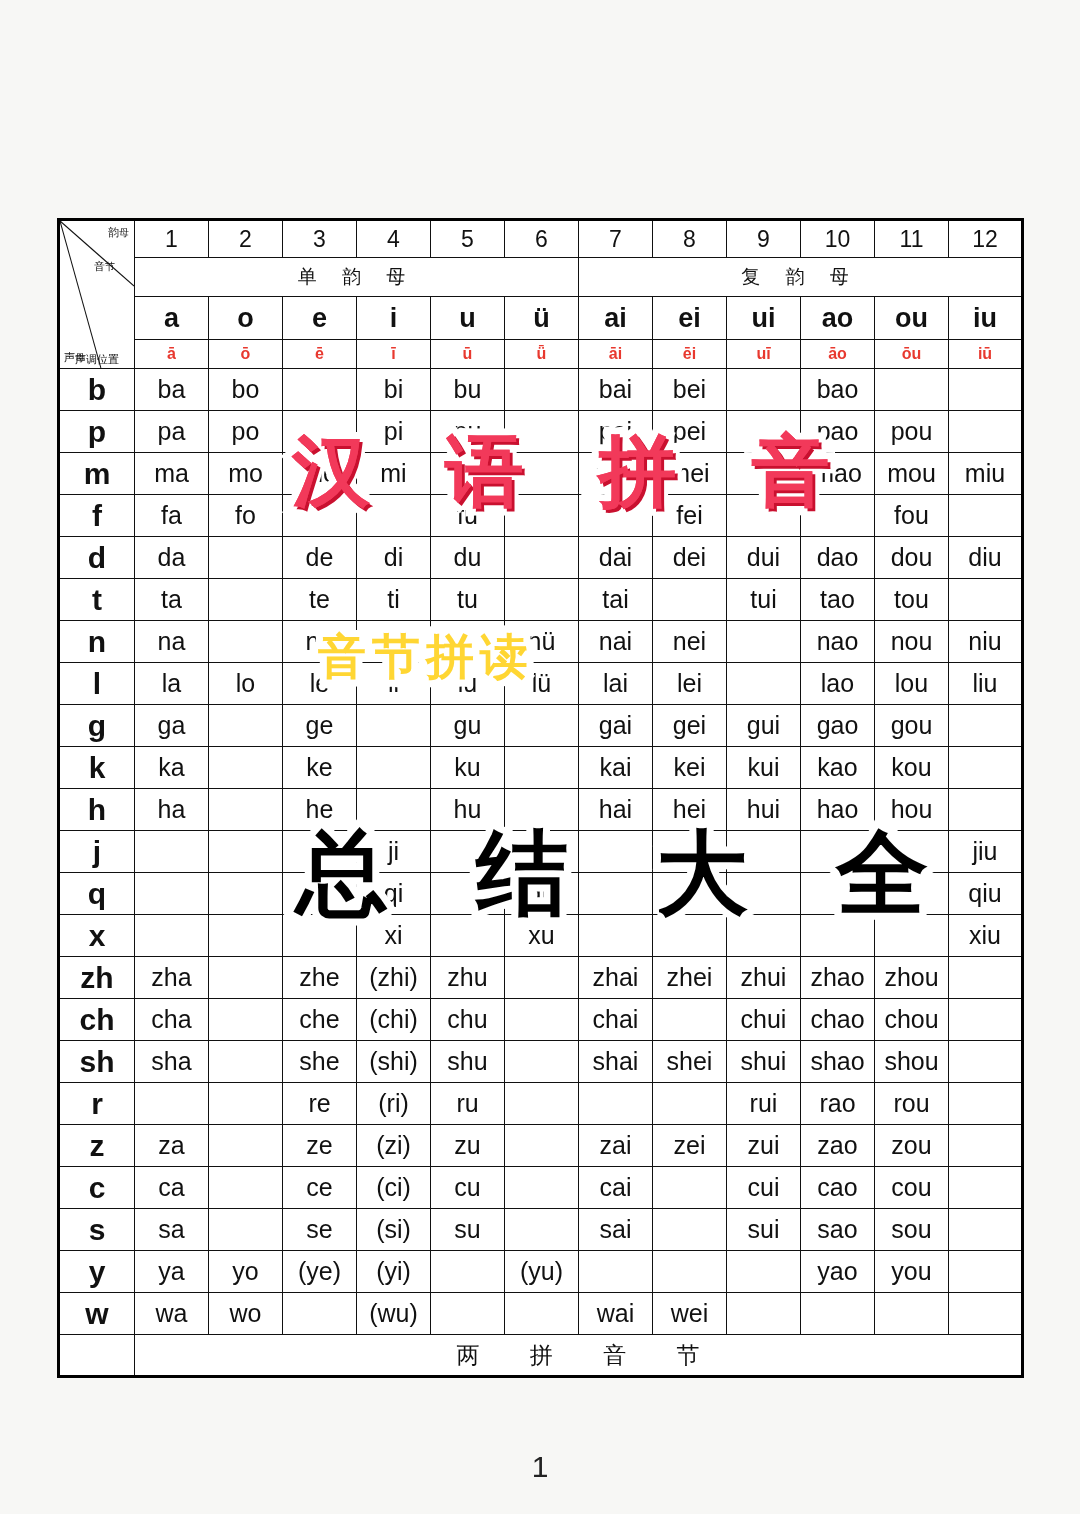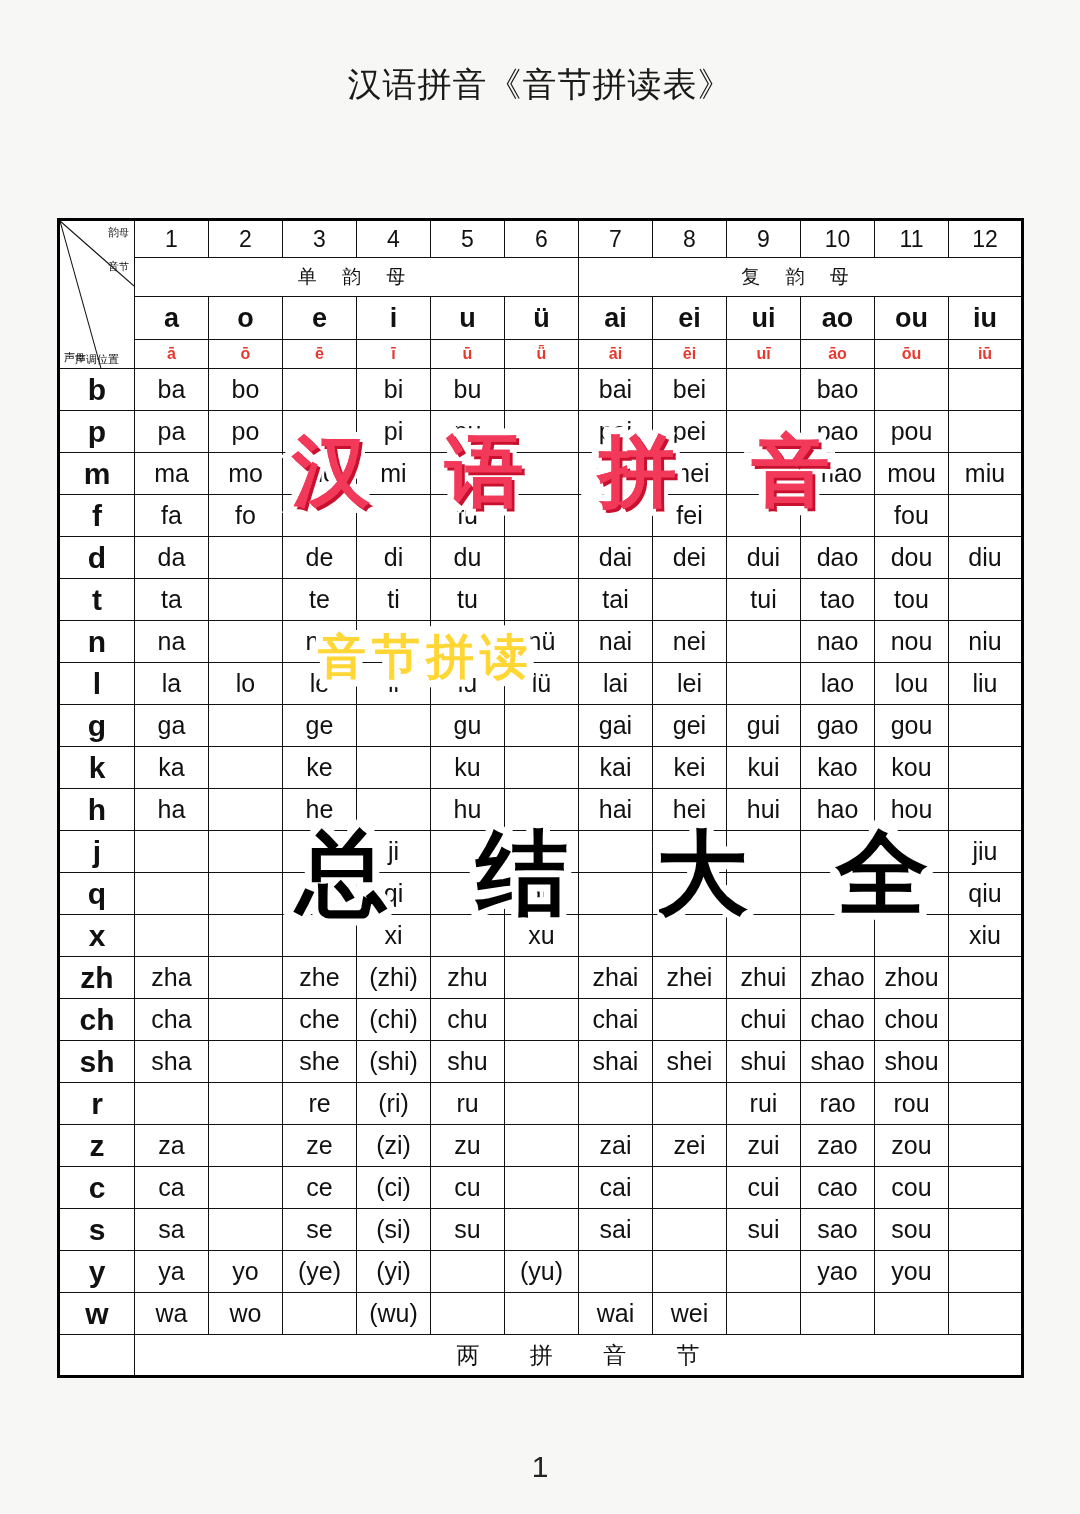--- a/index.html
+++ b/index.html
@@ -118,21 +118,21 @@
     width: 100%; height: 100%;
   }
   td.corner .lab {
     position: absolute;
     font-size: 11px;
     color: #111;
     line-height: 1.05;
     white-space: nowrap;
   }
   td.corner .lab-yunmu { top: 6px; right: 5px; text-align: right;}
-  td.corner .lab-yinjie { top: 40px; right: 5px; }
+  td.corner .lab-yinjie { top: 40px; right: 19px; }
   td.corner .lab-shengmu { bottom: 4px; left: 4px; }
   td.corner .lab i { font-style: normal; display:inline-block; }
   .vsub { font-size: 10px; }
 
   
   .overlay {
     position: absolute;
     left: 0; top: 0;
     width: 1080px;
     height: 1082px;
@@ -180,21 +180,20 @@
   }
   .deco-layer-back {
     -webkit-text-stroke: 14px #ffffff;
   }
 </style>
 </head>
 <body>
 
 <div class="page">
 
-  <div class="doc-title">汉语拼音《音节拼读表》</div>
 
   <div class="table-wrap">
     <table class="pinyin">
       <colgroup>
         <col class="c-initial">
         <col class="c-col">
           <col class="c-col">
           <col class="c-col">
           <col class="c-col">
         <col class="c-col">

